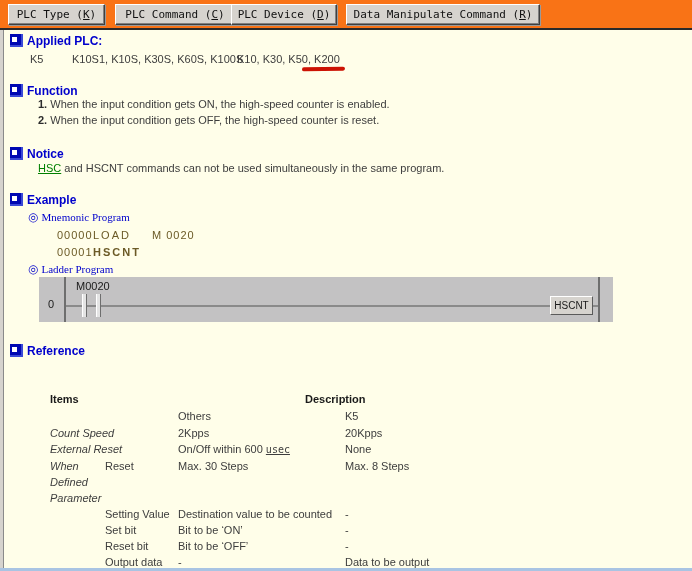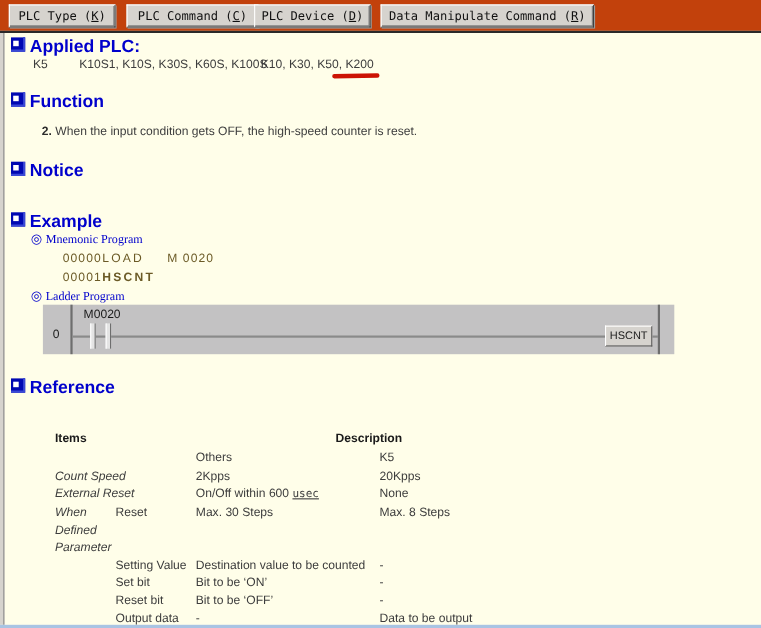--- a/index.html
+++ b/index.html
@@ -2,41 +2,41 @@
 <html><head>
 <meta charset="utf-8">
 <style>
   * { margin:0; padding:0; box-sizing:border-box; }
   html,body { width:692px; height:571px; }
   body { font-family:"Liberation Sans", sans-serif; }
 
   .screen { position:relative; width:692px; height:571px; background:#fffee9; overflow:hidden; }
 
   
-  .toolbar { position:absolute; left:0; top:0; width:692px; height:28px; background:#c2410c; }
+  .toolbar { position:absolute; left:0; top:0; width:692px; height:28px; background:#f97316; }
   .tb-btn { position:absolute; top:4px; height:21px; background:#d6d3ce;
             border-top:1px solid #ffffff; border-left:1px solid #ffffff;
             border-right:1px solid #404040; border-bottom:1px solid #404040;
             box-shadow:inset -1px -1px 0 #808080, 1px 1px 0 #9a9a9a;
             font-family:"DejaVu Sans Mono", monospace; font-size:11px; color:#111;
             text-align:center; line-height:18px; cursor:pointer; padding:0 4px; }
   .tb-btn u { text-decoration:underline; }
   .top-sep { position:absolute; left:0; top:28px; width:692px; height:2px; background:#2a2a2a; }
 
   
   .left-edge { position:absolute; left:0; top:30px; width:4px; height:538px;
                background:#d6d3ce; border-right:1px solid #8a8a8a; }
   .bottom-strip { position:absolute; left:0; top:568px; width:692px; height:3px; background:#a9c4e3; }
 
   
   .sec-head { position:absolute; left:10px; height:14px; white-space:nowrap; }
   .sq-icon { position:absolute; left:0; top:0; width:13px; height:13px; background:#0008b2;
              box-shadow:inset -2px -2px 0 #3a49d6; }
   .sq-icon .sq-inner { position:absolute; left:2px; top:3px; width:5px; height:5px; background:#ffffff; }
-  .sec-title { position:absolute; left:17px; top:0; font-size:16px; font-weight:bold; color:#0000cc; }
+  .sec-title { position:absolute; left:17px; top:0; font-size:12px; font-weight:bold; color:#0000cc; }
 
   .txt { position:absolute; font-size:11px; color:#3d3d3d; white-space:nowrap; }
   .num { font-weight:bold; color:#2c2c2c; }
 
   
   .red-line { position:absolute; left:302px; top:67px; width:43px; height:4px;
               background:#cc1304; border-radius:2px; transform:rotate(-1deg); }
 
   
   .hsc-link { color:#008000; text-decoration:underline; cursor:pointer; }
@@ -100,28 +100,30 @@
   <span class="txt" style="left:72px;top:53px">K10S1, K10S, K30S, K60S, K100S</span>
   <span class="txt" style="left:237px;top:53px"><span>K10, K30, K50, </span><span>K200</span></span>
   <div class="red-line"></div>
 
   <div class="sec-head" style="top:84px">
     <span class="sq-icon">
         <span class="sq-inner"></span>
       </span>
     <span class="sec-title">Function</span>
   </div>
+  <span class="txt" style="left:38px;top:98px"><span class="num">1.</span> <span>When the input condition gets ON, the high-speed counter is enabled.</span></span>
   <span class="txt" style="left:38px;top:114px"><span class="num">2.</span> <span>When the input condition gets OFF, the high-speed counter is reset.</span></span>
 
   <div class="sec-head" style="top:147px">
     <span class="sq-icon">
         <span class="sq-inner"></span>
       </span>
     <span class="sec-title">Notice</span>
   </div>
+  <span class="txt" style="left:38px;top:162px"><span class="hsc-link">HSC</span><span> and HSCNT commands can not be used simultaneously in the same program.</span></span>
 
   <div class="sec-head" style="top:193px">
     <span class="sq-icon">
         <span class="sq-inner"></span>
       </span>
     <span class="sec-title">Example</span>
   </div>
 
   <span class="sub-head" style="top:210px"><span class="circle-icon">◎</span><span>Mnemonic Program</span></span>
   <div class="mn-line" style="top:229px">

